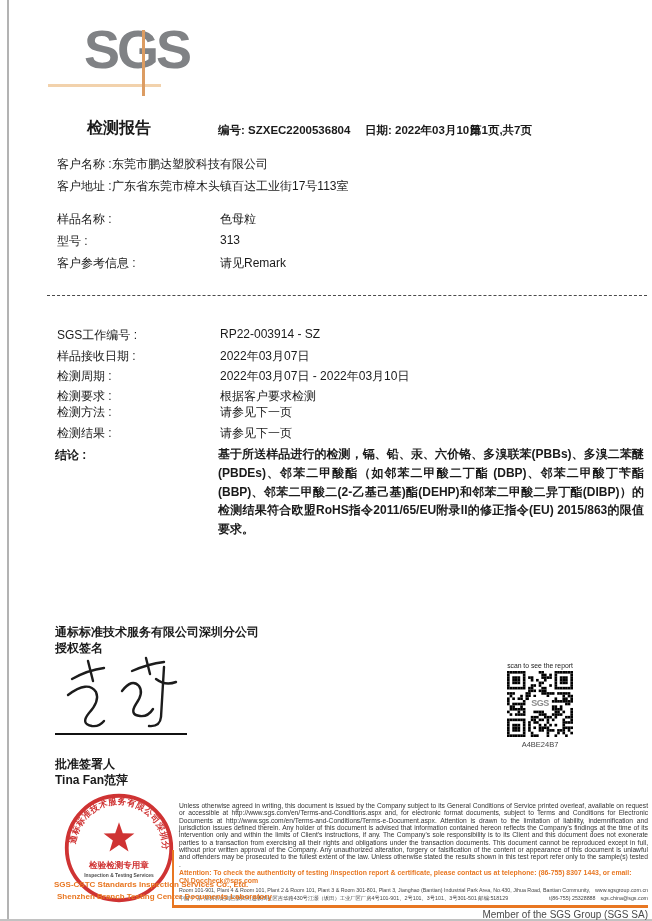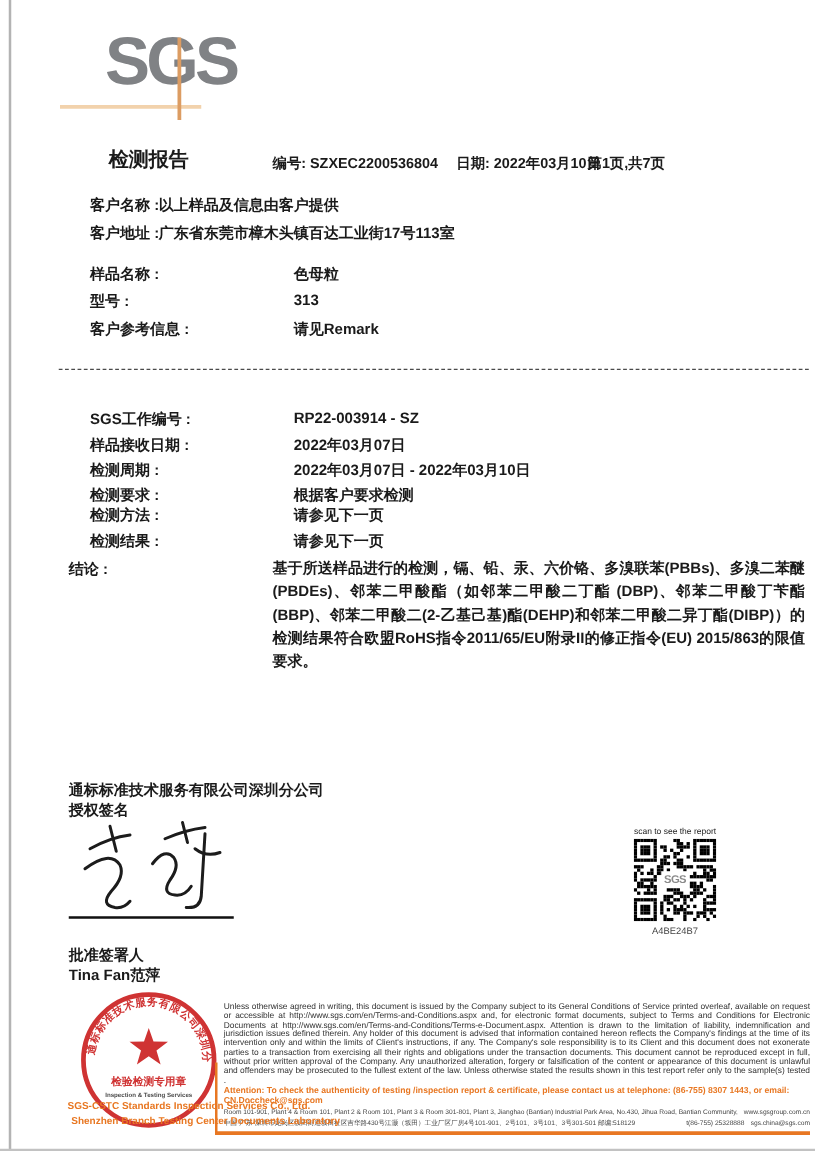--- a/index.html
+++ b/index.html
@@ -14,21 +14,21 @@
   .logo-text{position:absolute;left:84px;top:22px;font-size:54px;font-weight:bold;color:#808285;letter-spacing:-3px;line-height:1;}
   .logo-underline{position:absolute;left:48px;top:84px;width:113px;height:3px;background:#f2d2ac;}
   .logo-vline{position:absolute;left:142px;top:30px;width:3px;height:66px;background:#dc9c62;}
 
   
   .doc-title{position:absolute;left:55px;top:118px;font-size:16px;font-weight:bold;margin-left:32px;}
   .hmeta{position:absolute;top:123px;font-size:11.5px;font-weight:600;white-space:nowrap;margin-left:18px;}
   .h-no{left:200px;} .h-date{left:347px;} .h-page{left:452px;}
 
   
-  .row{position:absolute;left:72px;font-size:12px;font-weight:700;white-space:nowrap;}
+  .row{position:absolute;left:57px;font-size:12px;font-weight:400;white-space:nowrap;}
   .row .val{position:absolute;white-space:nowrap;}
   .v110 .val{left:55px;}
   .v218 .val{left:163px;}
   .note{position:absolute;left:55px;font-size:12px;font-weight:600;}
   .dashed-sep{position:absolute;left:47px;top:295px;width:600px;border-top:1.6px dashed #4a4a4a;}
 
   .conclusion-label{position:absolute;left:55px;top:447px;font-size:12px;font-weight:600;}
   .conclusion-text{position:absolute;left:218px;top:445px;width:426px;font-size:12px;font-weight:600;line-height:18.8px;text-align:justify;}
 
   
@@ -74,21 +74,21 @@
   <div class="logo-underline"></div>
   <div class="logo-vline"></div>
 
   <div class="doc-title">检测报告</div>
   <div class="hmeta h-no">编号: SZXEC2200536804</div>
   <div class="hmeta h-date">日期: 2022年03月10日</div>
   <div class="hmeta h-page">第1页,共7页</div>
 
   <div class="row v110" style="top:156px">
     <span class="lbl">客户名称 :</span>
-    <span class="val">以上样品及信息由客户提供</span>
+    <span class="val">东莞市鹏达塑胶科技有限公司</span>
   </div>
   <div class="row v110" style="top:178px">
     <span class="lbl">客户地址 :</span>
     <span class="val">广东省东莞市樟木头镇百达工业街17号113室</span>
   </div>
 
   <div class="row v218" style="top:211px">
     <span class="lbl">样品名称 :</span>
     <span class="val">色母粒</span>
   </div>
@@ -465,13 +465,14 @@
       <span class="grow">Room 101-901, Plant 4 &amp; Room 101, Plant 2 &amp; Room 101, Plant 3 &amp; Room 301-801, Plant 3, Jianghao (Bantian) Industrial Park Area, No.430, Jihua Road, Bantian Community, Bantian Street, Longgang District, Shenzhen, Guangdong, China 518129</span>
       <span>www.sgsgroup.com.cn</span>
     </div>
     <div class="addr-row">
       <span class="grow">中国·广东·深圳市龙岗区坂田街道坂田社区吉华路430号江灏（坂田）工业厂区厂房4号101-901、2号101、3号101、3号301-501  邮编:518129</span>
       <span>t(86-755) 25328888</span>
       <span>sgs.china@sgs.com</span>
     </div>
   </div>
   <div class="footer-hline"></div>
+  <div class="member">Member of the SGS Group (SGS SA)</div>
 </div>
 
 </body></html>

